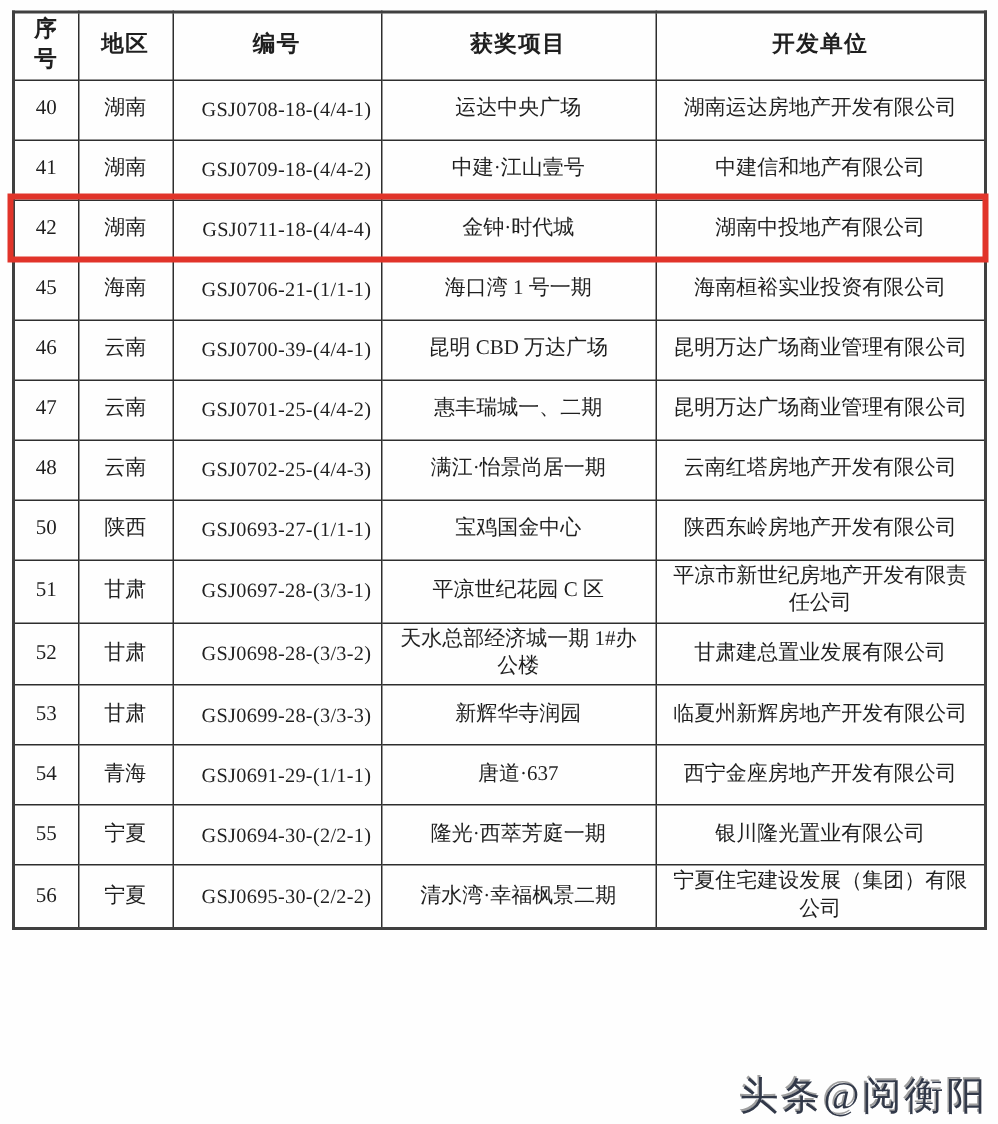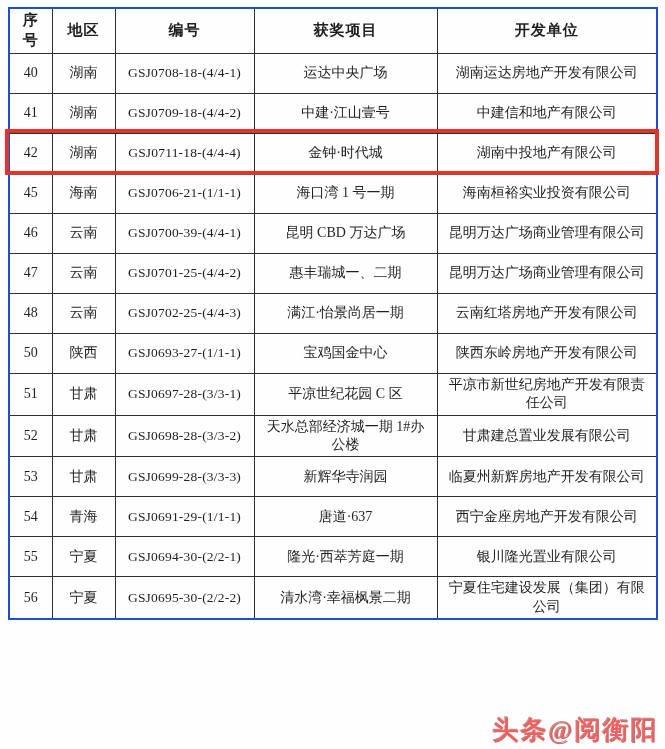--- a/index.html
+++ b/index.html
@@ -12,54 +12,54 @@
   .page {
     position: relative;
     width: 665px; height: 749px;
     padding: 7px 0 0 8px;
   }
   .table-wrap { position: relative; width: 648px; }
   table {
     width: 648px;
     border-collapse: collapse;
     table-layout: fixed;
-    border: 2px solid #1d4ed8;
+    border: 2px solid #404040;
   }
   th, td {
     border: 1px solid #2e2e2e;
     text-align: center;
     vertical-align: middle;
     color: #1f1f1f;
     line-height: 1.32;
     padding: 2px 6px;
     overflow: hidden;
   }
   th {
     height: 36px;
     font-size: 15px;
     font-weight: bold;
     letter-spacing: 1px;
   }
   td { height: 40px; font-size: 14px; }
-  td.code-cell { font-size: 13.5px; letter-spacing: 0.2px; }
+  td.code-cell { font-size: 13.5px; letter-spacing: 0.2px; text-align: right; }
   .highlight-box {
     position: absolute;
     left: -3px;
     width: 654px;
     border: 4px solid #e1342a;
     pointer-events: none;
     z-index: 5;
   }
   .watermark {
     position: absolute;
     right: 6px;
     bottom: 1px;
     font-size: 26px;
-    font-weight: bold;
-    color: #ef4444;
+    font-weight: normal;
+    color: #0f172a;
     letter-spacing: 2px;
     text-shadow: 1px 1px 0 #ffffff, -1px -1px 0 #8f8f8f;
     opacity: 0.85;
     z-index: 10;
     white-space: nowrap;
   }
 </style>
 </head>
 <body>
 

